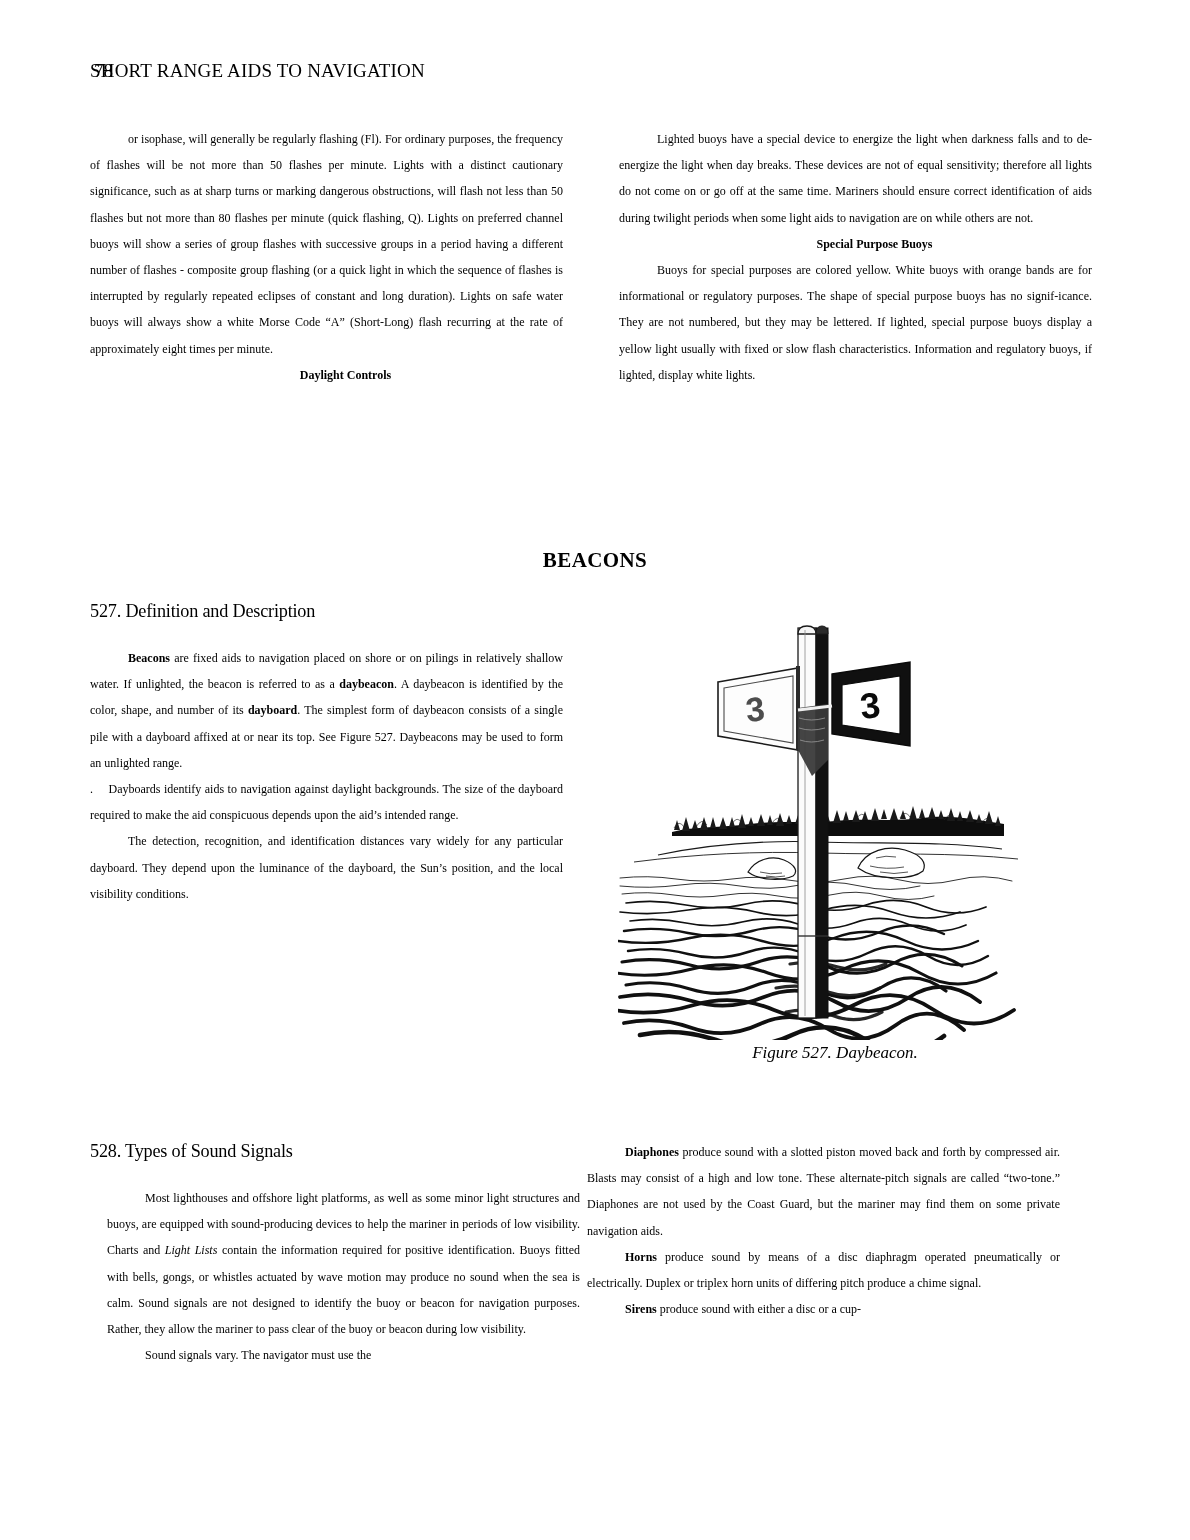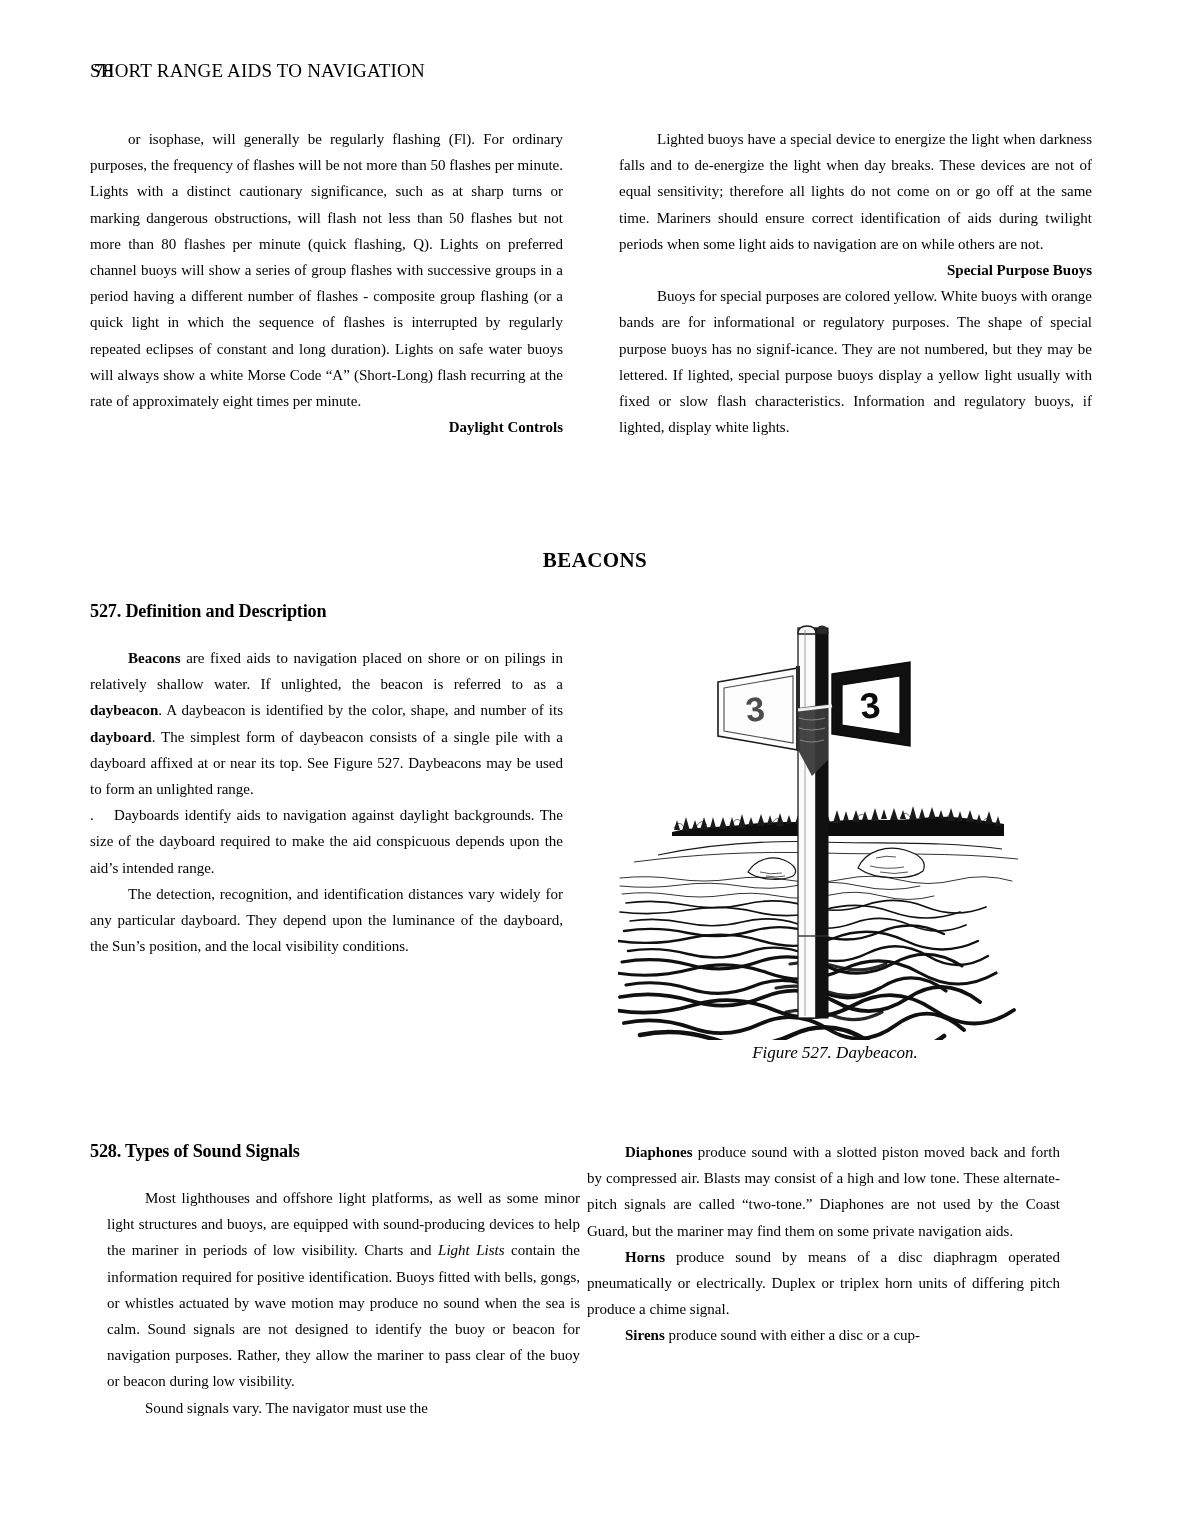--- a/index.html
+++ b/index.html
@@ -44,45 +44,45 @@
     width: 1010px;
     text-align: left;
     font-size: 19px;
     line-height: 26px;
     letter-spacing: 0.2px;
   }
 
   
   .col {
     position: absolute;
-    font-size: 15px;
+    font-size: 12px;
     line-height: 26.2px;
     text-align: justify;
     text-justify: inter-word;
     -webkit-hyphens: none;
     hyphens: none;
   }
   .col p {
     margin: 0;
     text-indent: 38px;
   }
   .col p.noindent { text-indent: 0; }
   .col p.hang-dot { text-indent: 0; }
   .subhead {
     margin: 0;
     font-weight: bold;
     text-indent: 38px;
-    text-align: right;
+    text-align: center;
     font-family: Liberation Serif, serif;
   }
   .gap-before { margin-top: 26.2px; }
   .section-head {
     position: absolute;
     font-size: 18.2px;
-    font-weight: bold;
+    font-weight: normal;
     line-height: 24px;
     letter-spacing: -0.2px;
   }
   .major-head {
     position: absolute;
     width: 1010px;
     left: 90px;
     text-align: center;
     font-size: 21px;
     font-weight: bold;

